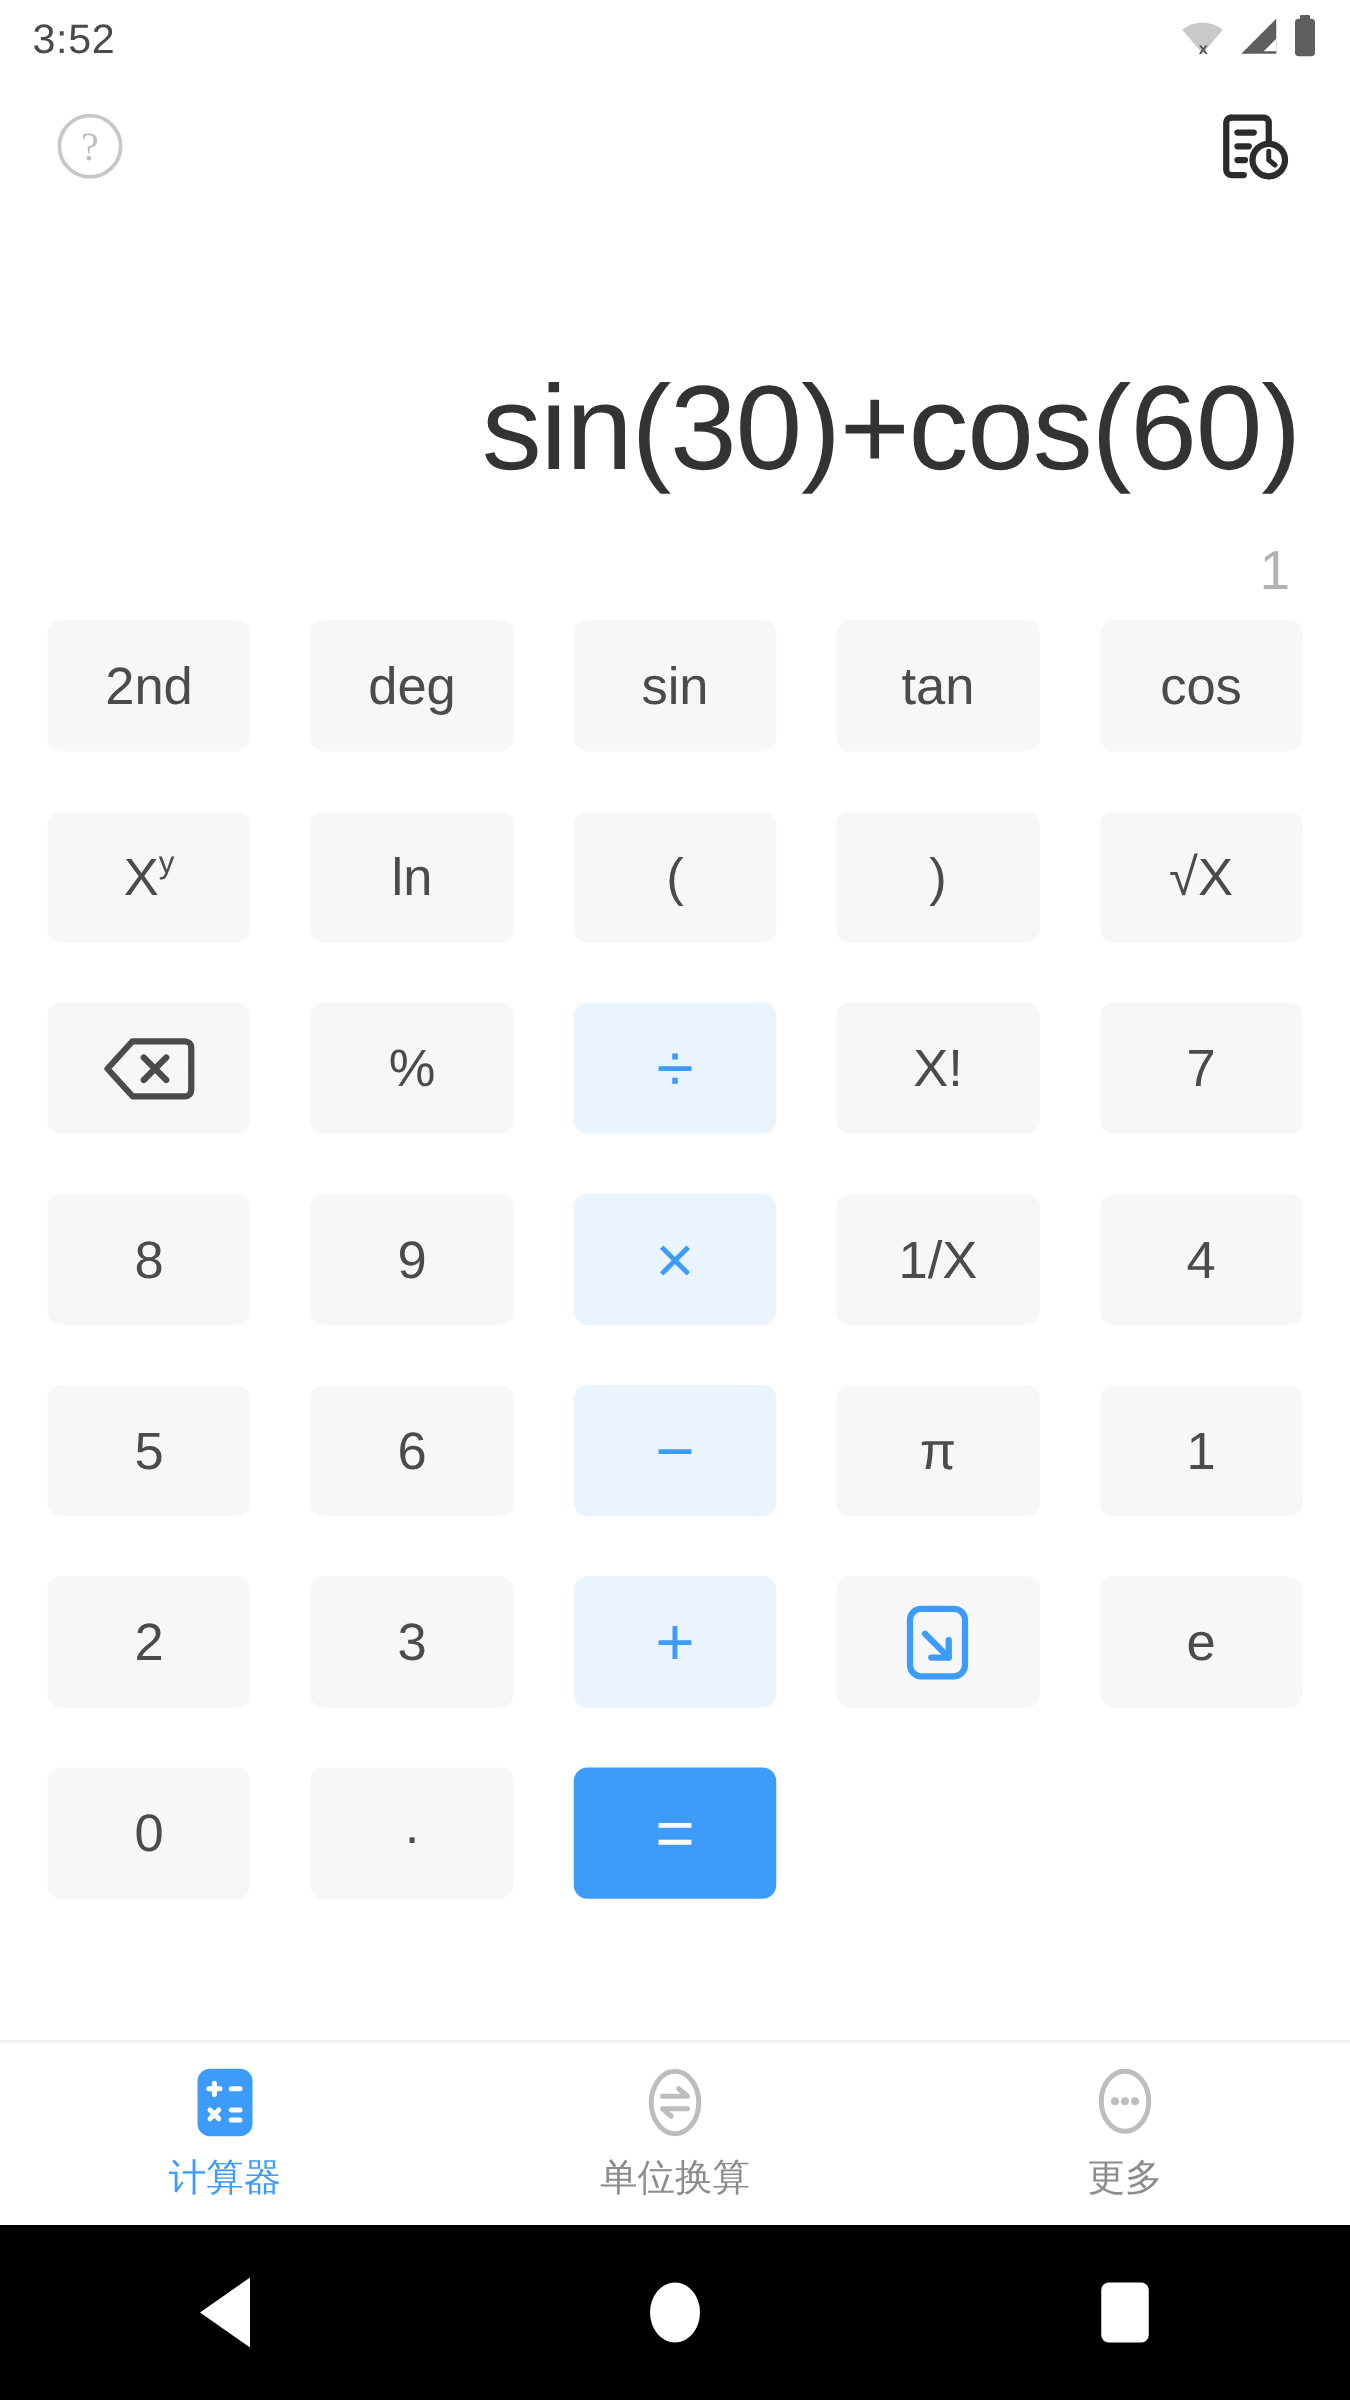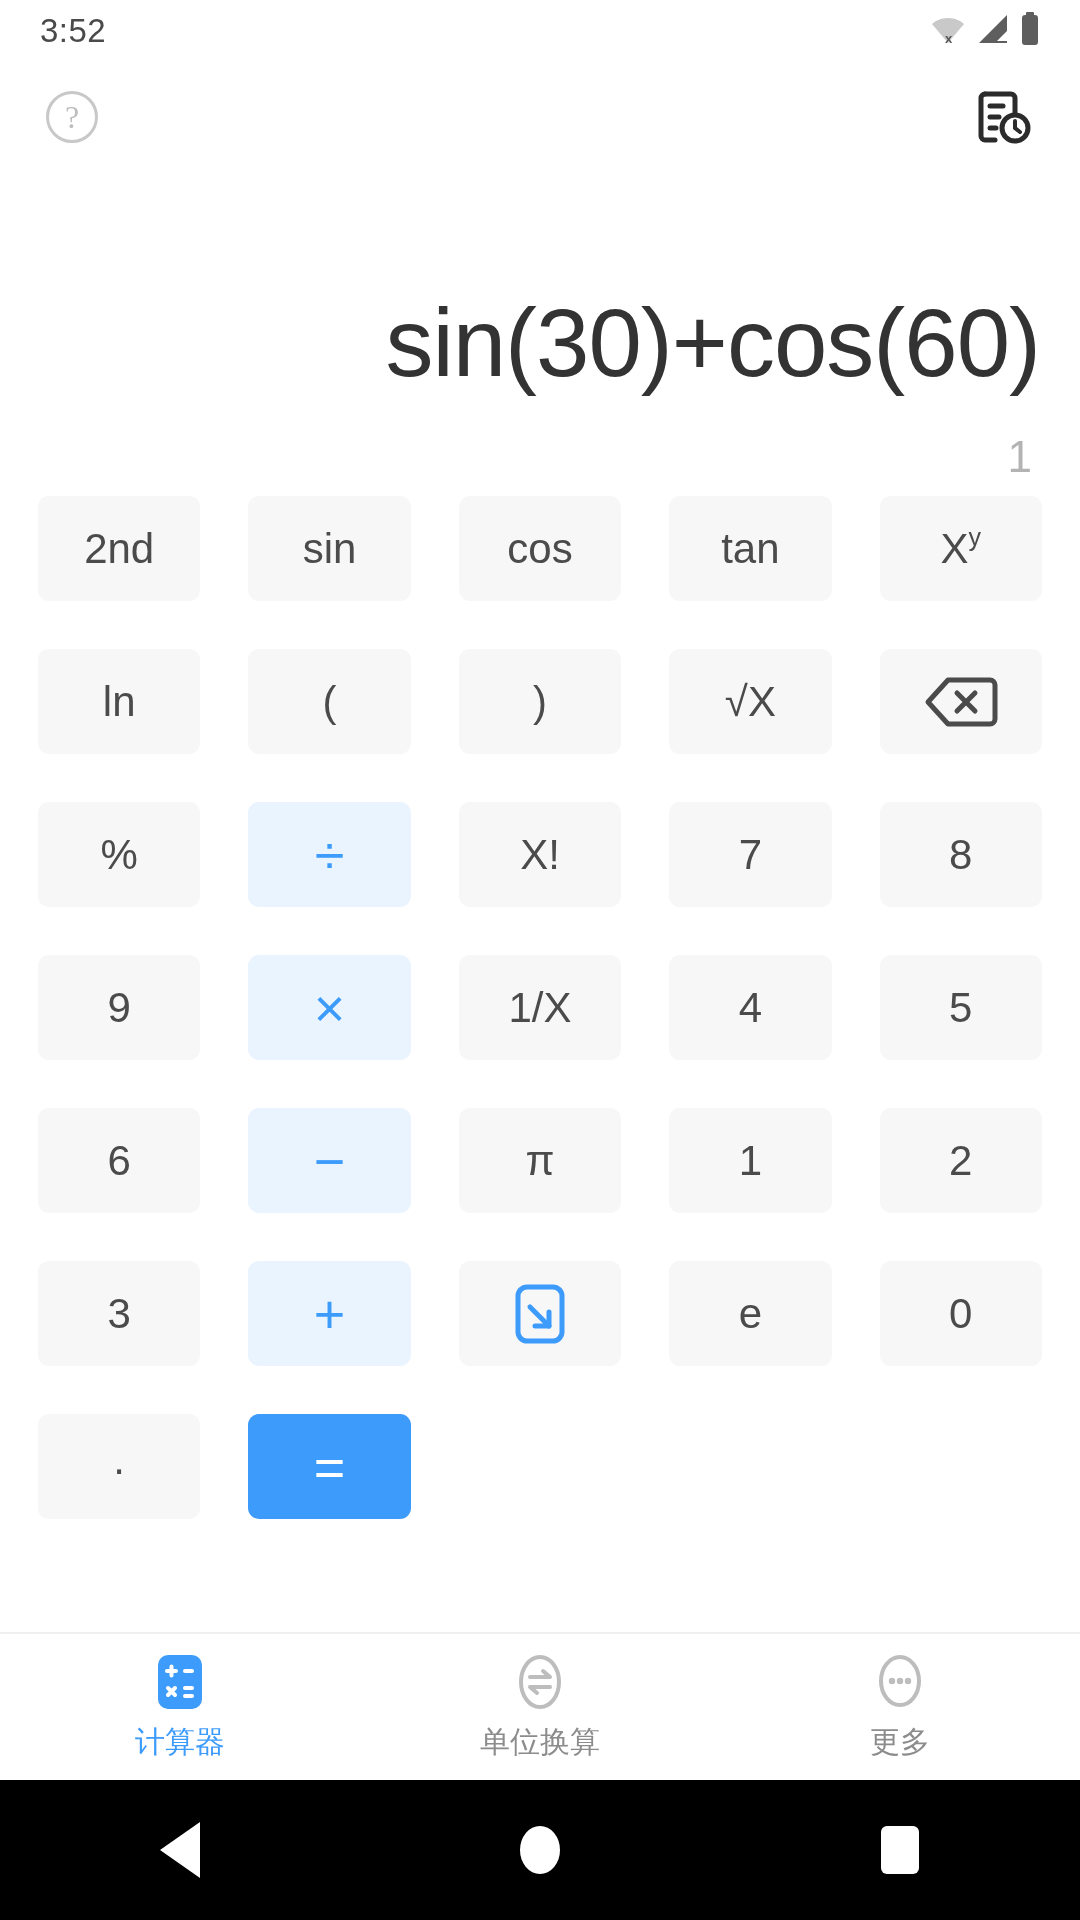--- a/index.html
+++ b/index.html
@@ -8,21 +8,21 @@
     font-family:"Liberation Sans", sans-serif;
     background:#ffffff;
     overflow:hidden;
     position:relative;
   }
 
   
   .statusbar{
     height:62px; width:100%;
     display:flex; align-items:center;
-    padding:0 40px;
+    padding:0 26px;
     color:#5a5a5a;
   }
   .status-clock{ font-size:33px; letter-spacing:0.5px; color:#4a4a4a; }
   .status-right{ margin-left:auto; display:flex; align-items:center; gap:10px; }
 
   
   .topbar{
     height:110px; width:100%;
     display:flex; align-items:center;
     padding:0 46px;
@@ -167,27 +167,30 @@
 <div class="display">
   <div class="expression">sin(30)+cos(60)</div>
   <div class="result">1</div>
 </div>
 
 <div class="keypad" id="keypad">
     <div class="key">
       <span>2nd</span>
     </div>
     <div class="key">
+      <span>deg</span>
+    </div>
+    <div class="key">
       <span>sin</span>
     </div>
     <div class="key">
+      <span>tan</span>
+    </div>
+    <div class="key">
       <span>cos</span>
-    </div>
-    <div class="key">
-      <span>tan</span>
     </div>
     <div class="key">
       <span>X</span>
       <span class="sup">y</span>
     </div>
     <div class="key">
       <span>ln</span>
     </div>
     <div class="key">
       <span>(</span>

